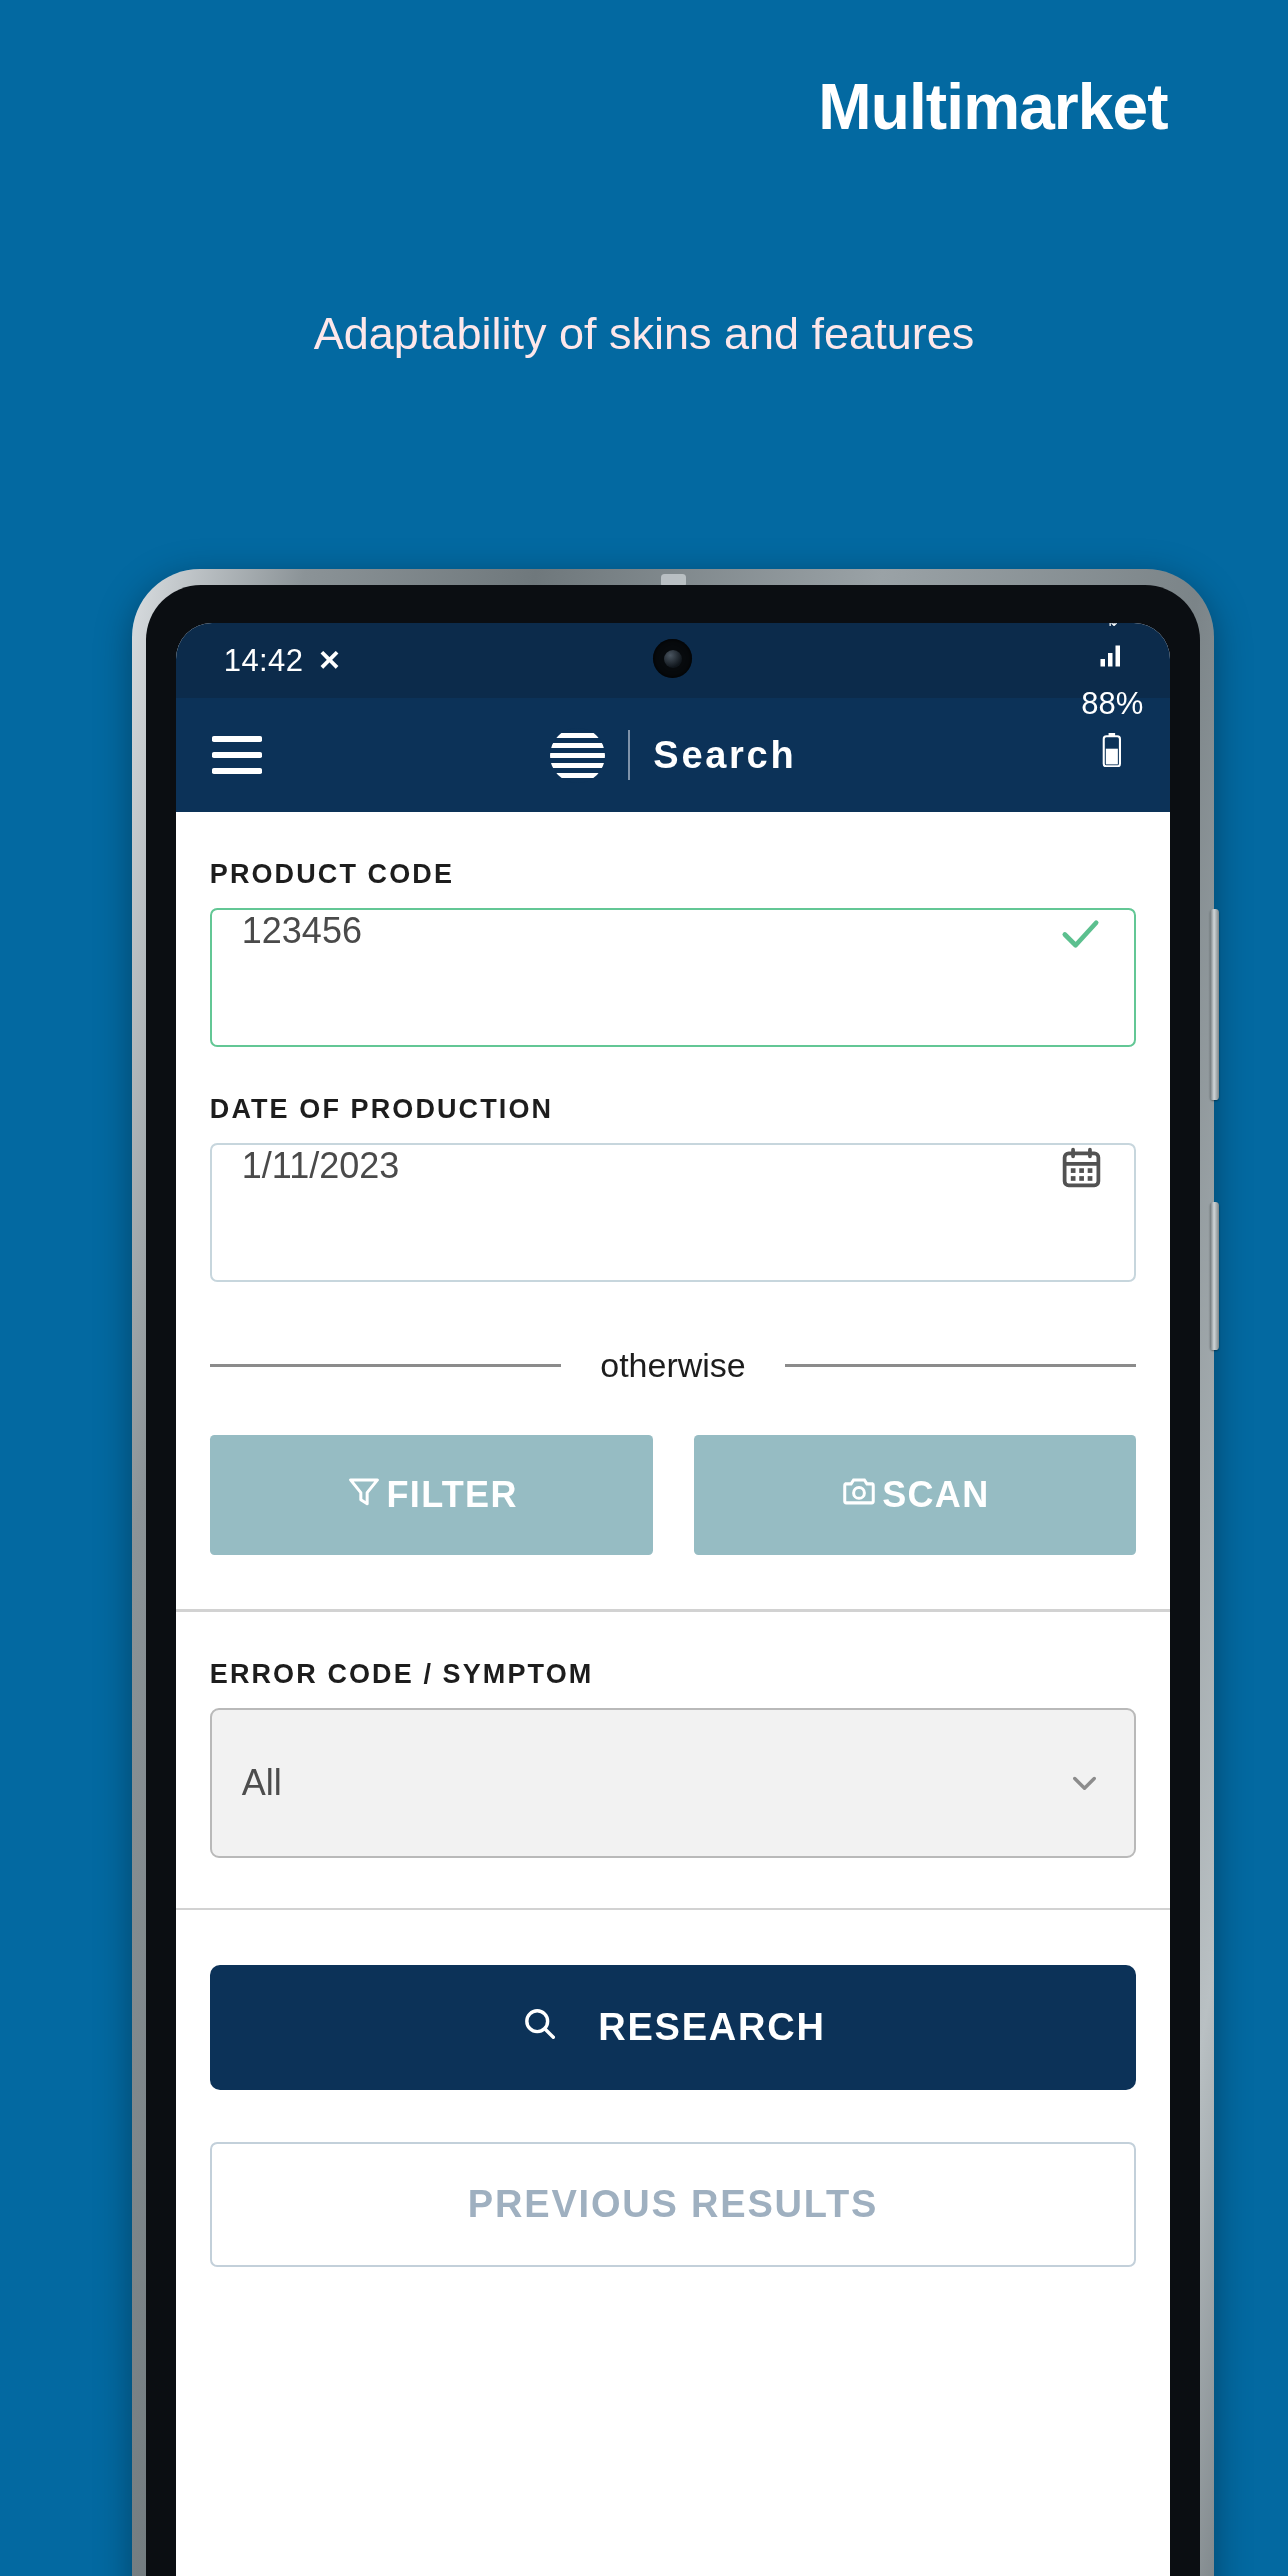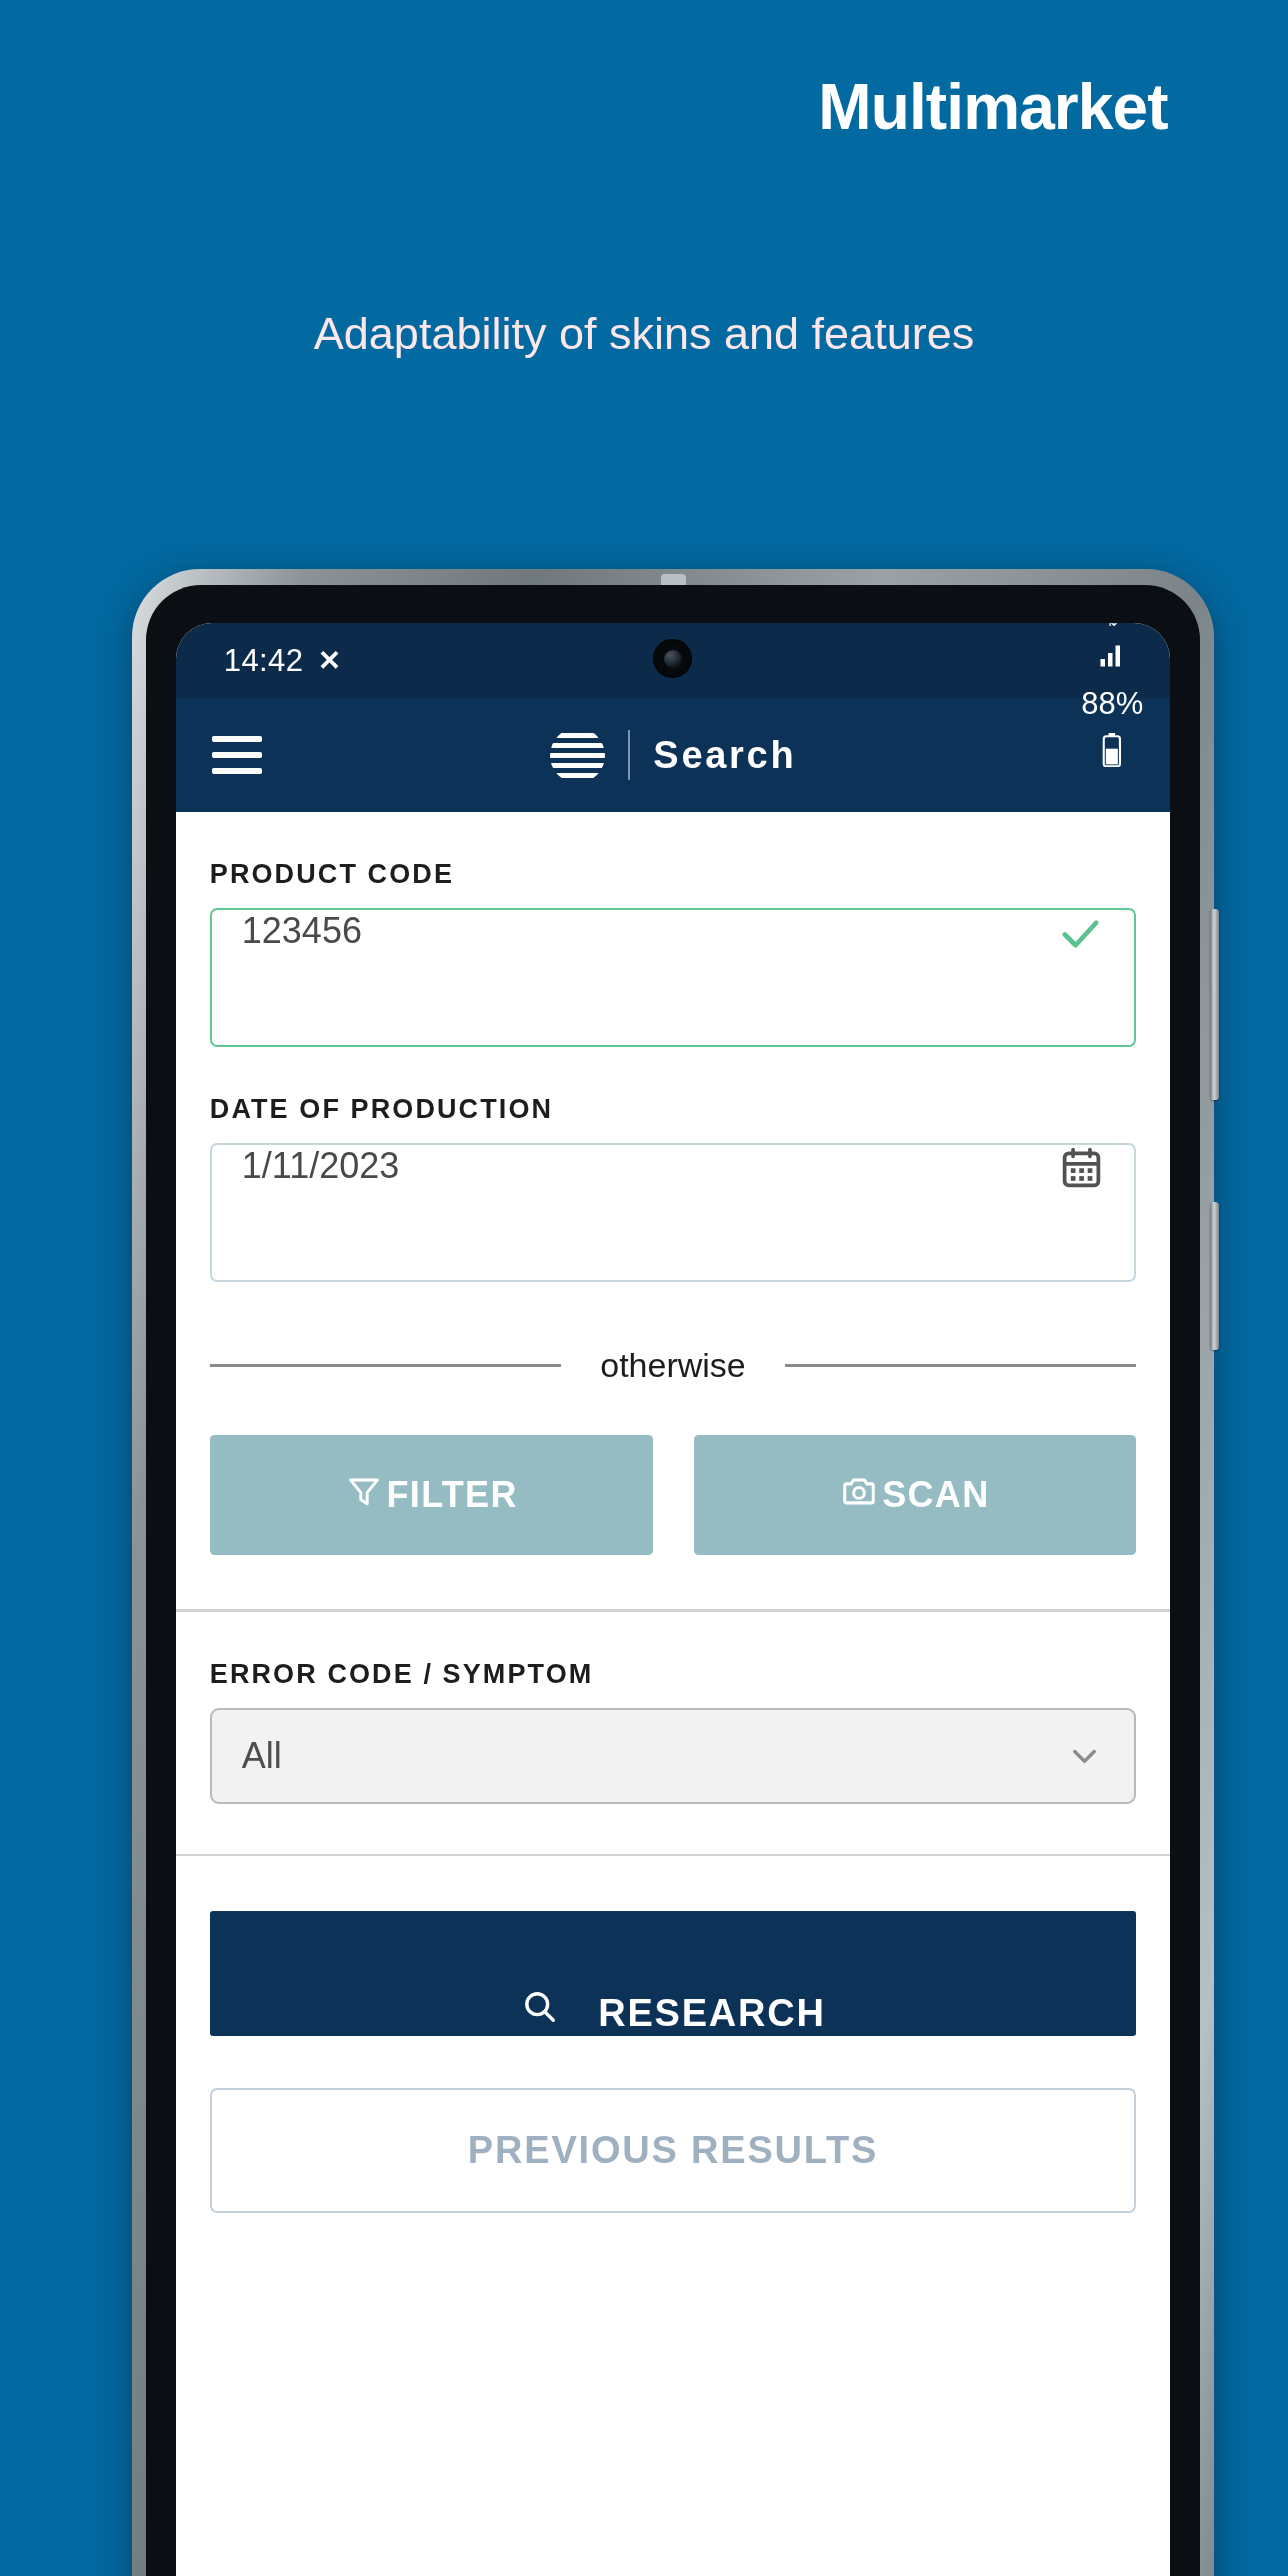--- a/index.html
+++ b/index.html
@@ -271,45 +271,45 @@
     justify-content: center;
     gap: 4px;
     cursor: pointer;
     font-family: "Liberation Sans", sans-serif;
   }
   .btn-teal svg { width: 38px; height: 38px; }
 
   .hr-full { height: 2.7px; background: #d2d2d2; margin: 0 0 0 0; }
 
   .select-box {
-    height: 96px;
+    height: 150px;
     border: 2.7px solid #b9b9b9;
     border-radius: 9px;
     background: #f2f2f2;
     display: flex;
     align-items: center;
     padding: 0 30px;
     box-sizing: border-box;
     cursor: pointer;
   }
   .select-value { flex: 1; font-size: 36px; color: #4d4d4d; }
   .chev { width: 39px; height: 39px; }
 
   .btn-navy {
     width: 100%;
     height: 125px;
     background: #0c3258;
     border: none;
-    border-radius: 3px;
+    border-radius: 10px;
     color: #ffffff;
     font-size: 38px;
     font-weight: bold;
     letter-spacing: 1.8px;
     display: flex;
-    align-items: flex-end;
+    align-items: center;
     justify-content: center;
     gap: 39px;
     cursor: pointer;
     font-family: "Liberation Sans", sans-serif;
   }
   .btn-navy svg { width: 39px; height: 39px; }
 
   .btn-outline {
     width: 100%;
     height: 125px;

